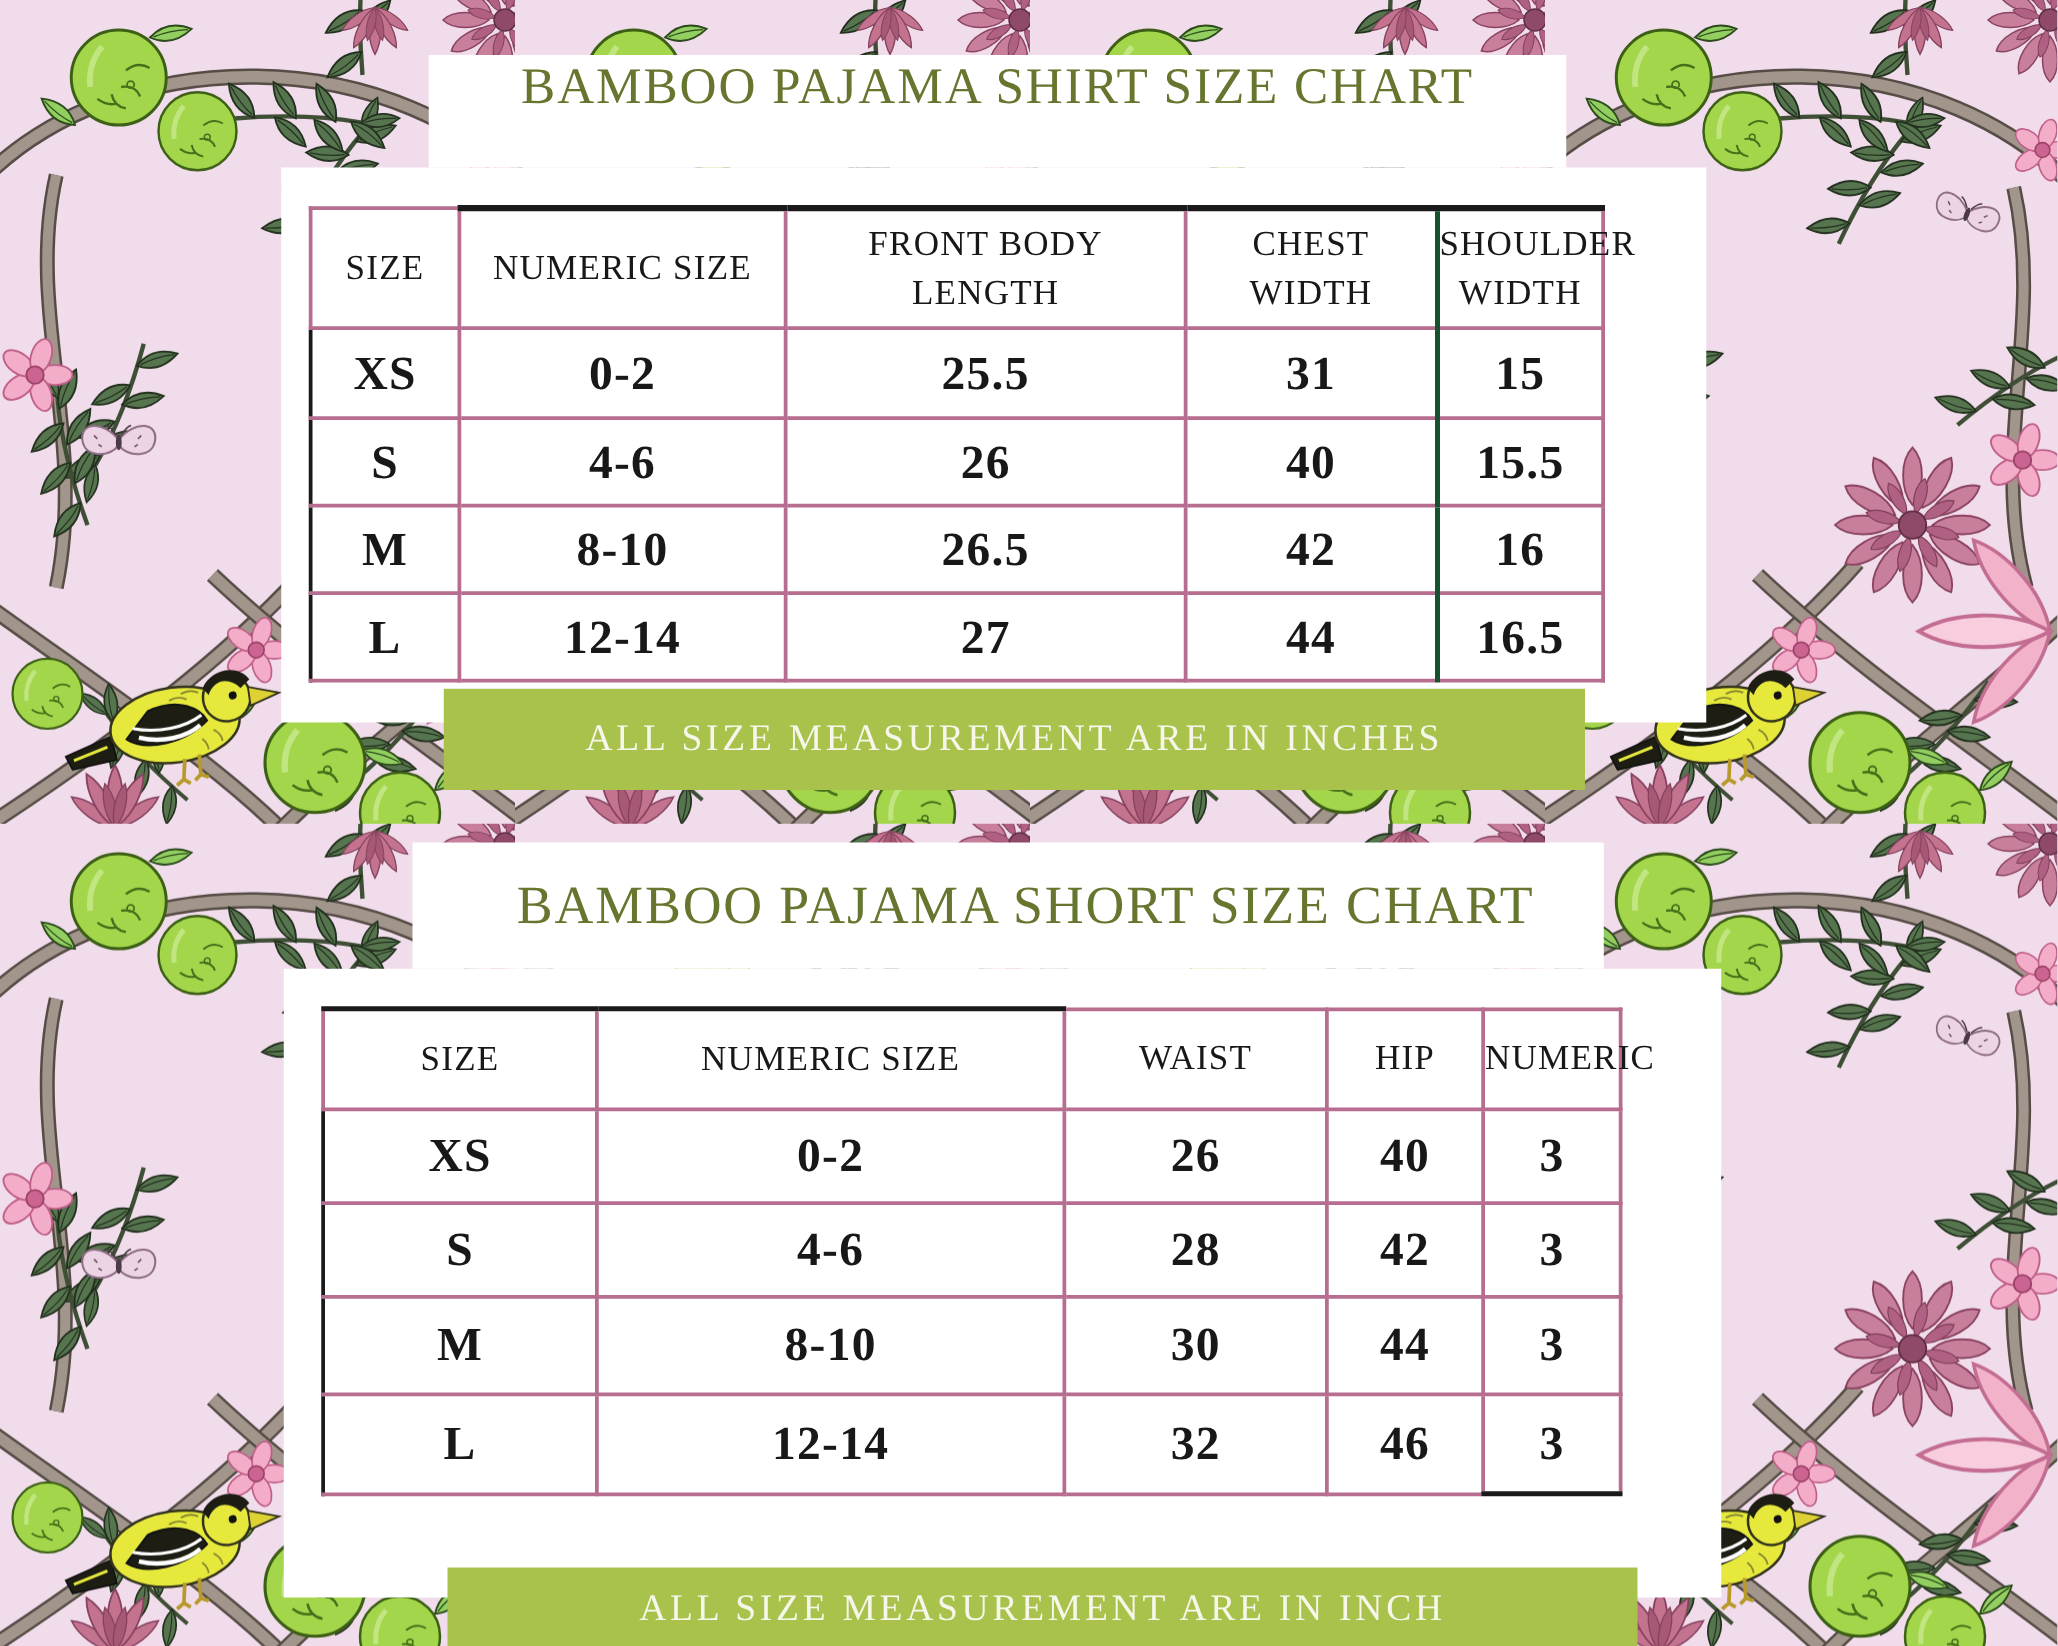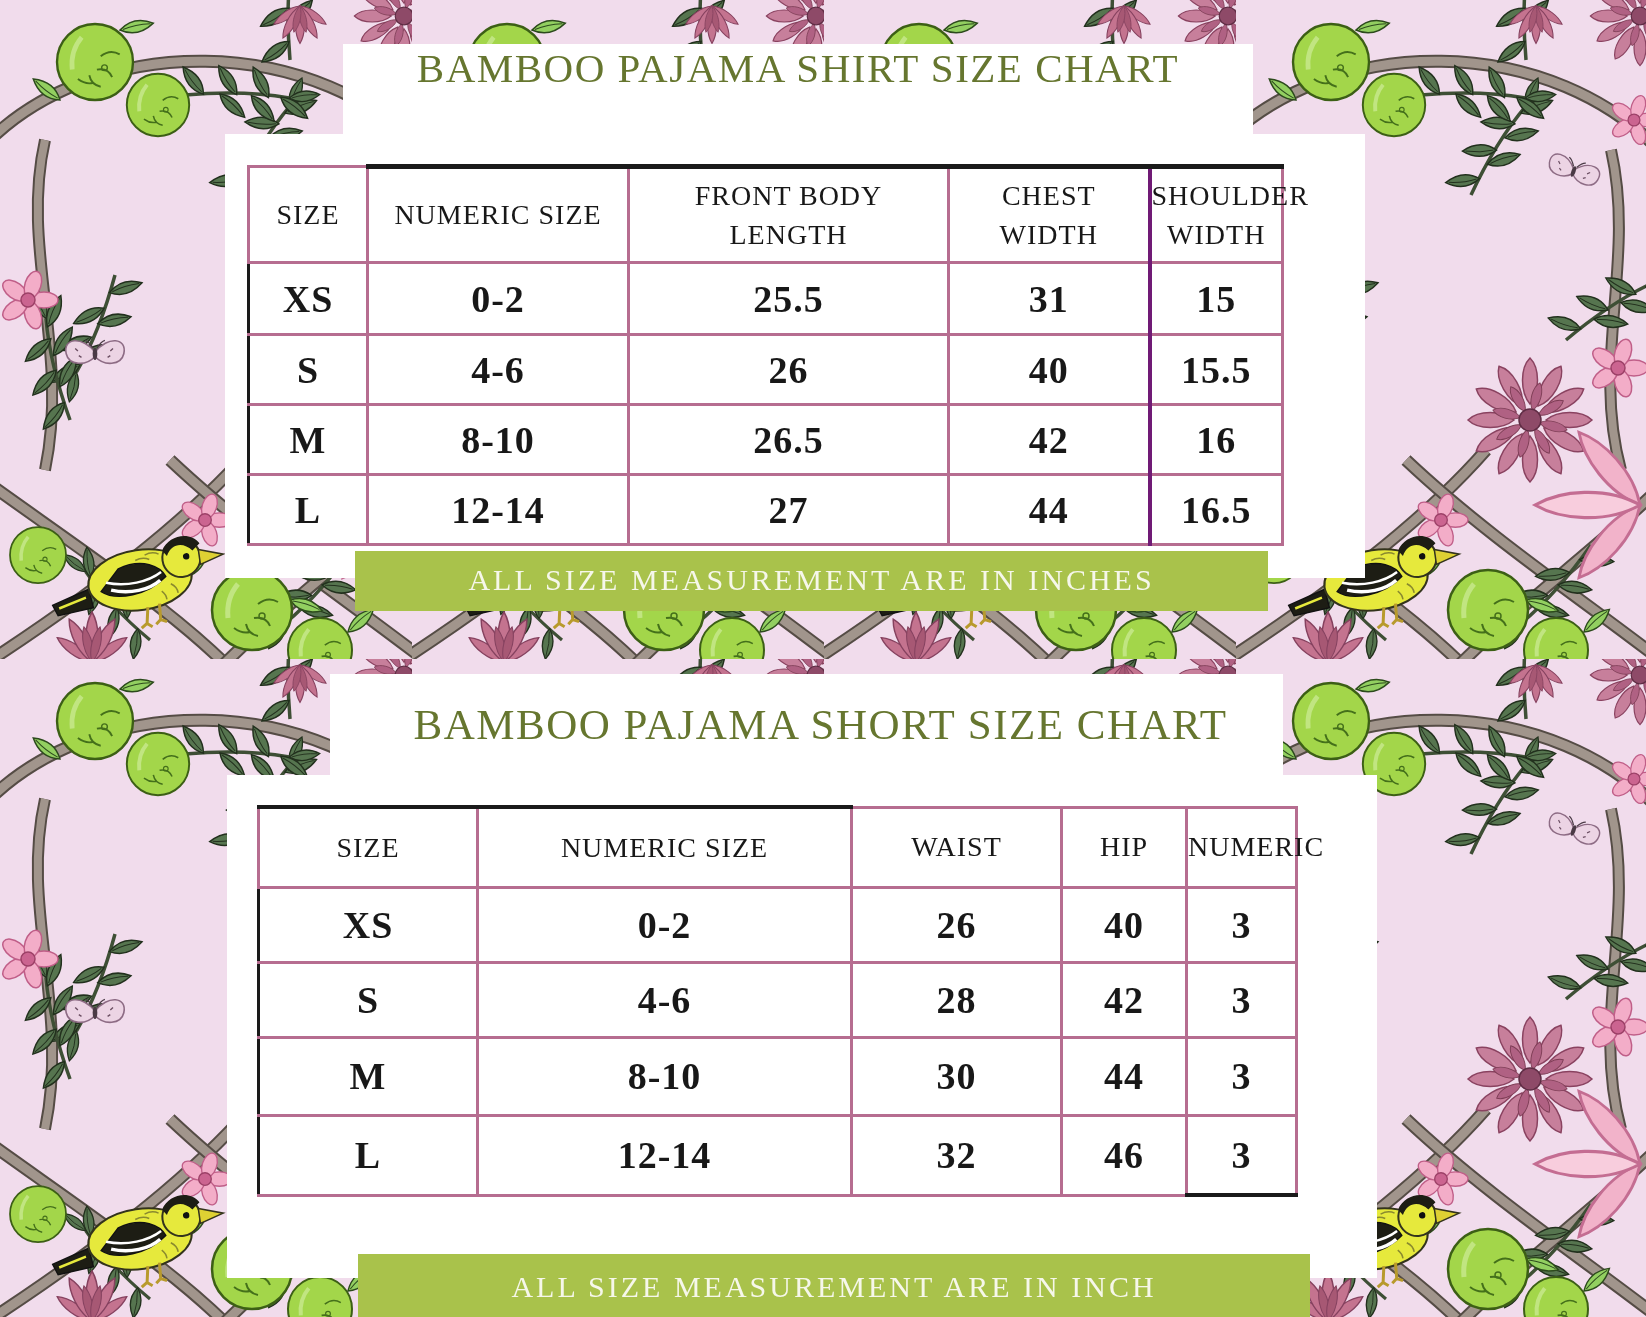--- a/index.html
+++ b/index.html
@@ -22,35 +22,35 @@
   .size-table th{font-size:28px;line-height:1.4;letter-spacing:1px;}
   .size-table td{font-size:38px;letter-spacing:1px;font-weight:bold;}
 
   #table1{left:247px;top:164px;width:1034px;}
   #table1 .c1{width:119px}#table1 .c2{width:261px}#table1 .c3{width:320px}#table1 .c4{width:201px}#table1 .c5{width:133px}
   #table1 thead tr{height:96px;}
   #table1 tbody tr{height:70px;}
   #table1 tbody tr:first-child{height:72px;}
   #table1 thead th{border-top:5px solid #1a1a1a;}
   #table1 thead th:first-child{border-top:3px solid #b66d90;}
-  #table1 th:nth-child(5),#table1 td:nth-child(5){border-left:4px solid #701a75;}
+  #table1 th:nth-child(5),#table1 td:nth-child(5){border-left:4px solid #14532d;}
   #table1 tbody td:first-child{border-left:3px solid #1a1a1a;}
 
   #table2{left:257px;top:805px;width:1038px;}
   #table2 .c1{width:219px}#table2 .c2{width:374px}#table2 .c3{width:210px}#table2 .c4{width:125px}#table2 .c5{width:110px}
   #table2 thead tr{height:80px;}
   #table2 tbody tr{height:75px;}
   #table2 tbody tr:nth-child(3){height:78px;}
   #table2 tbody tr:nth-child(4){height:80px;}
   #table2 thead th:nth-child(-n+2){border-top:4px solid #1a1a1a;}
   #table2 tbody td:first-child{border-left:3px solid #1a1a1a;}
   #table2 tbody tr:last-child td:last-child{border-bottom:4px solid #1a1a1a;}
 
   .banner{position:absolute;z-index:3;background:#a9c24b;color:#f6f7ea;display:flex;align-items:center;justify-content:center;font-size:30px;letter-spacing:3px;white-space:nowrap;}
-  #banner-1{left:355px;top:551px;width:913px;height:60px;padding-bottom:2px;box-sizing:border-box;}
+  #banner-1{left:355px;top:551px;width:913px;height:81px;padding-bottom:2px;box-sizing:border-box;}
   #banner-2{left:358px;top:1254px;width:952px;height:78px;padding-bottom:12px;box-sizing:border-box;}
 </style>
 </head>
 <body>
 
 <div id="canvas">
 
   <svg id="bg" width="1646" height="1317" aria-hidden="true">
     <defs>
       <g id="leaf">

